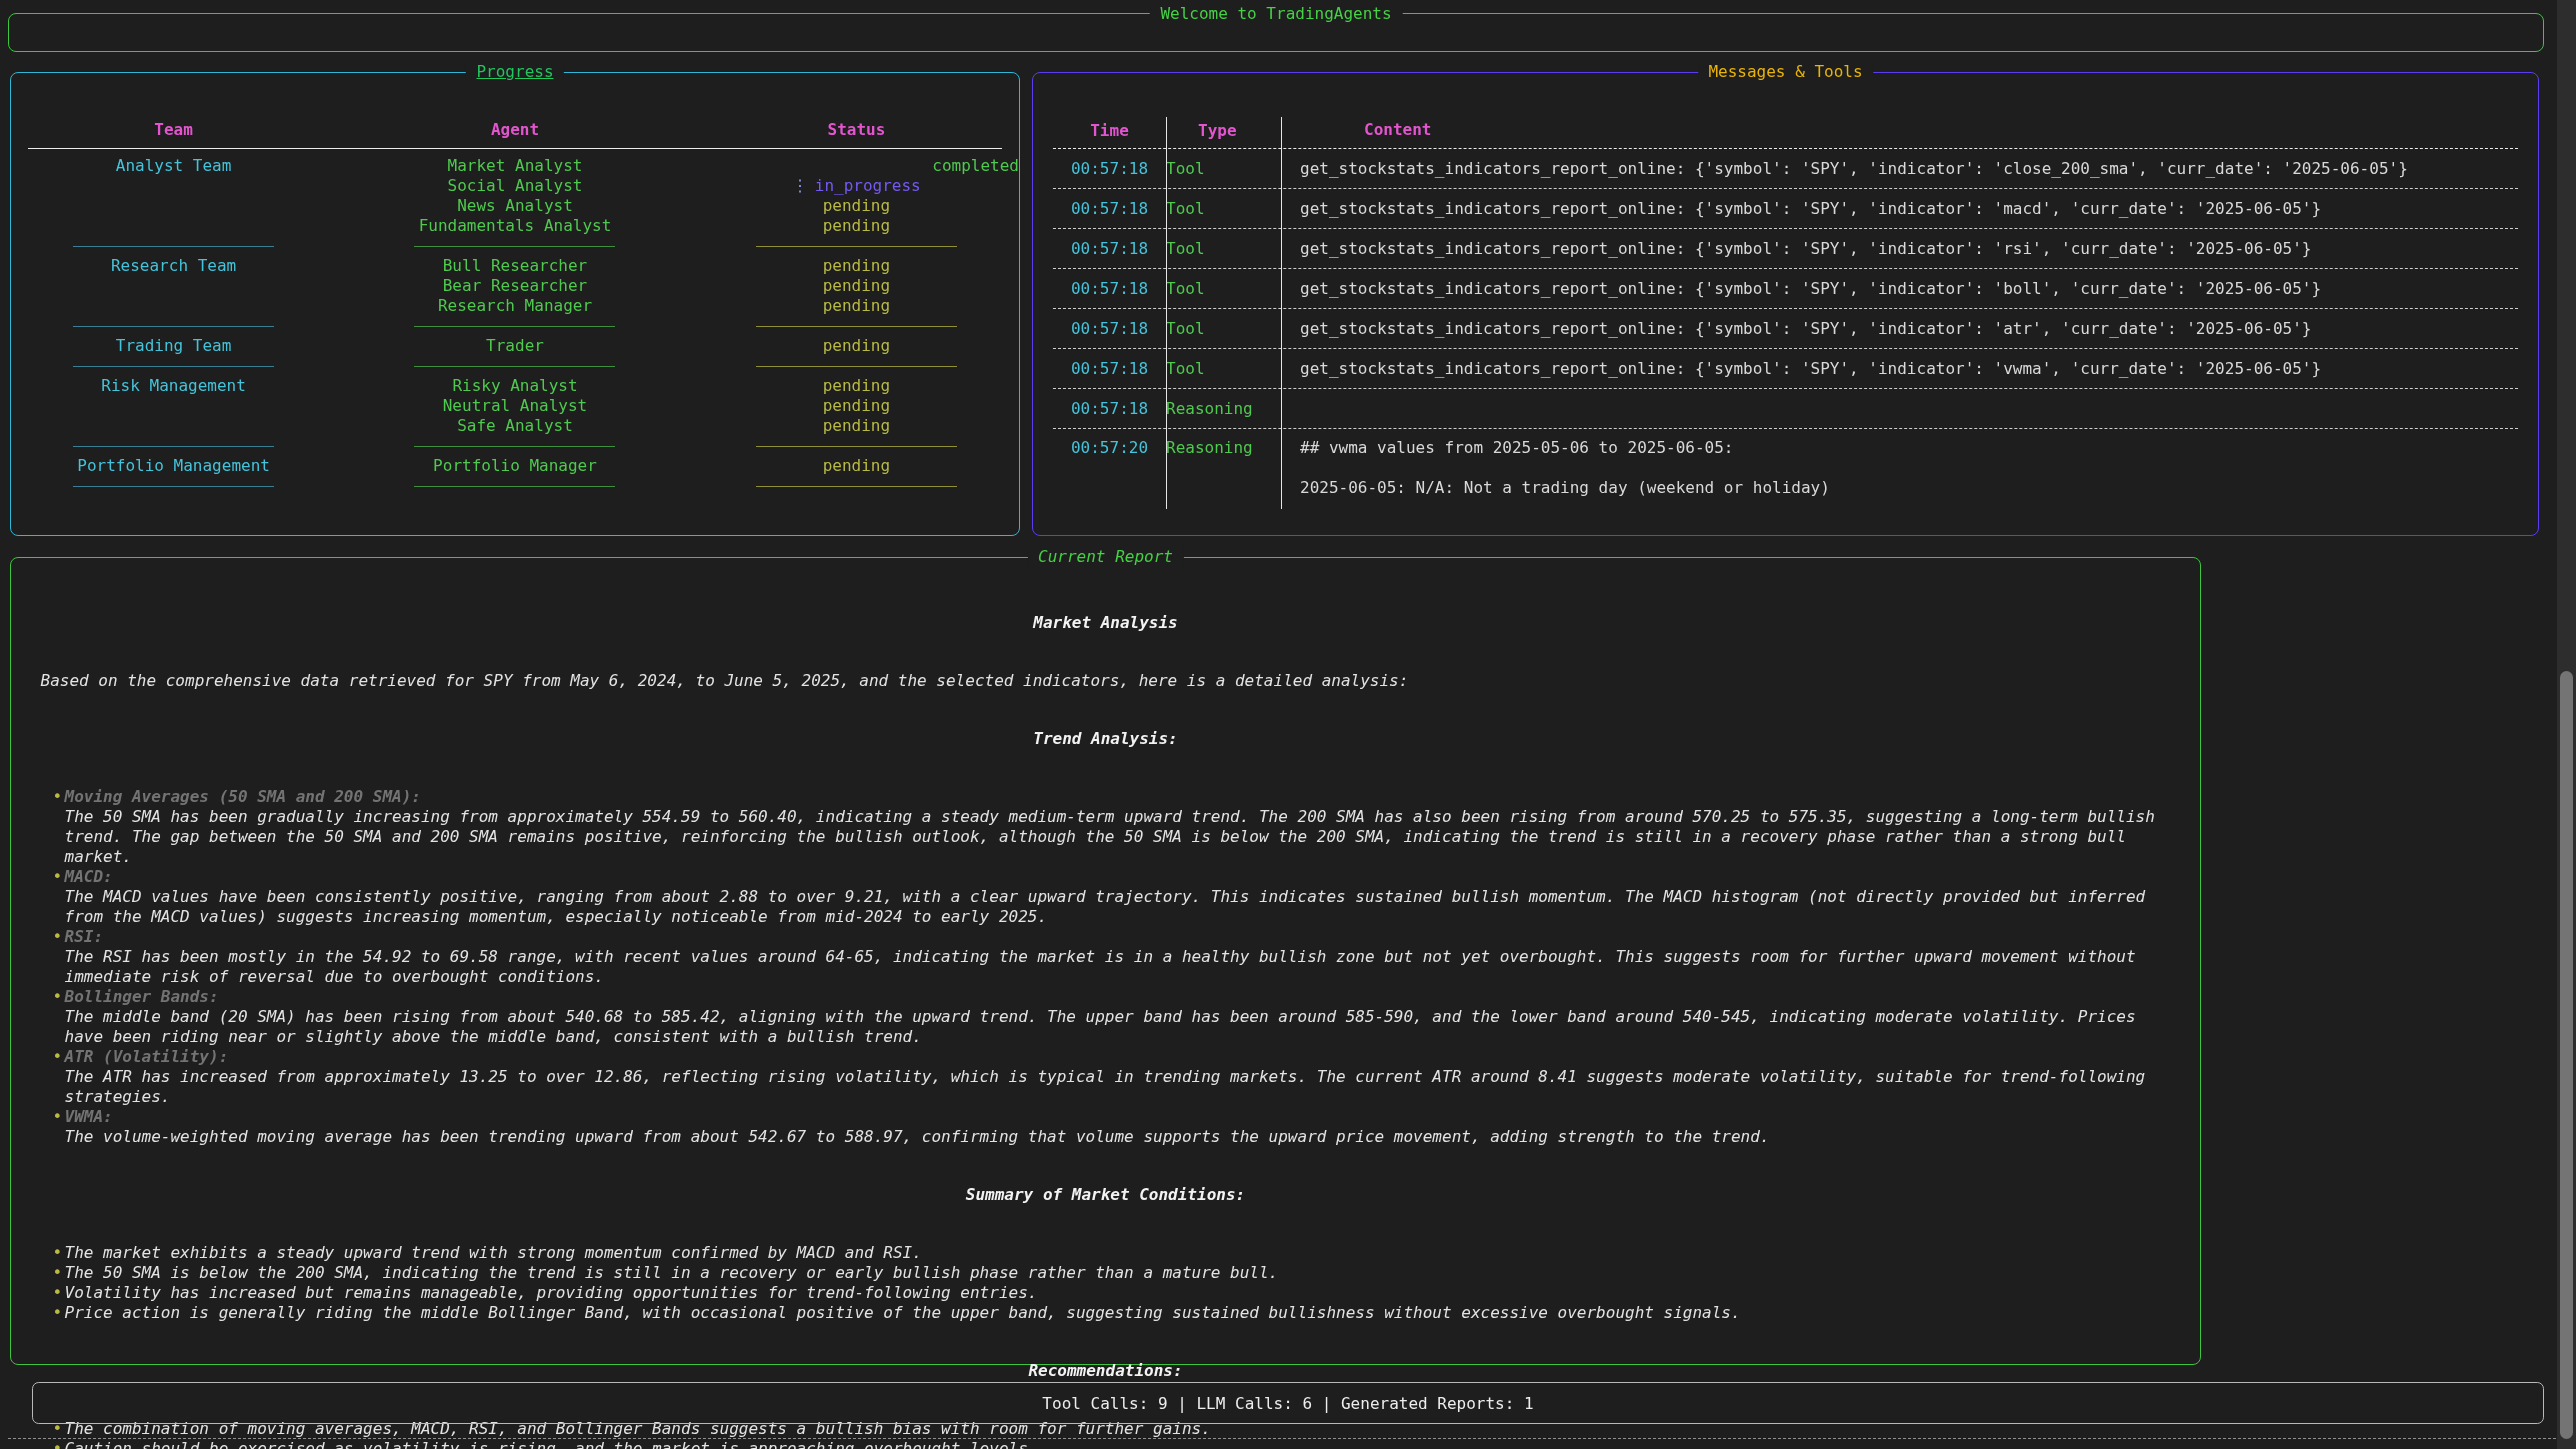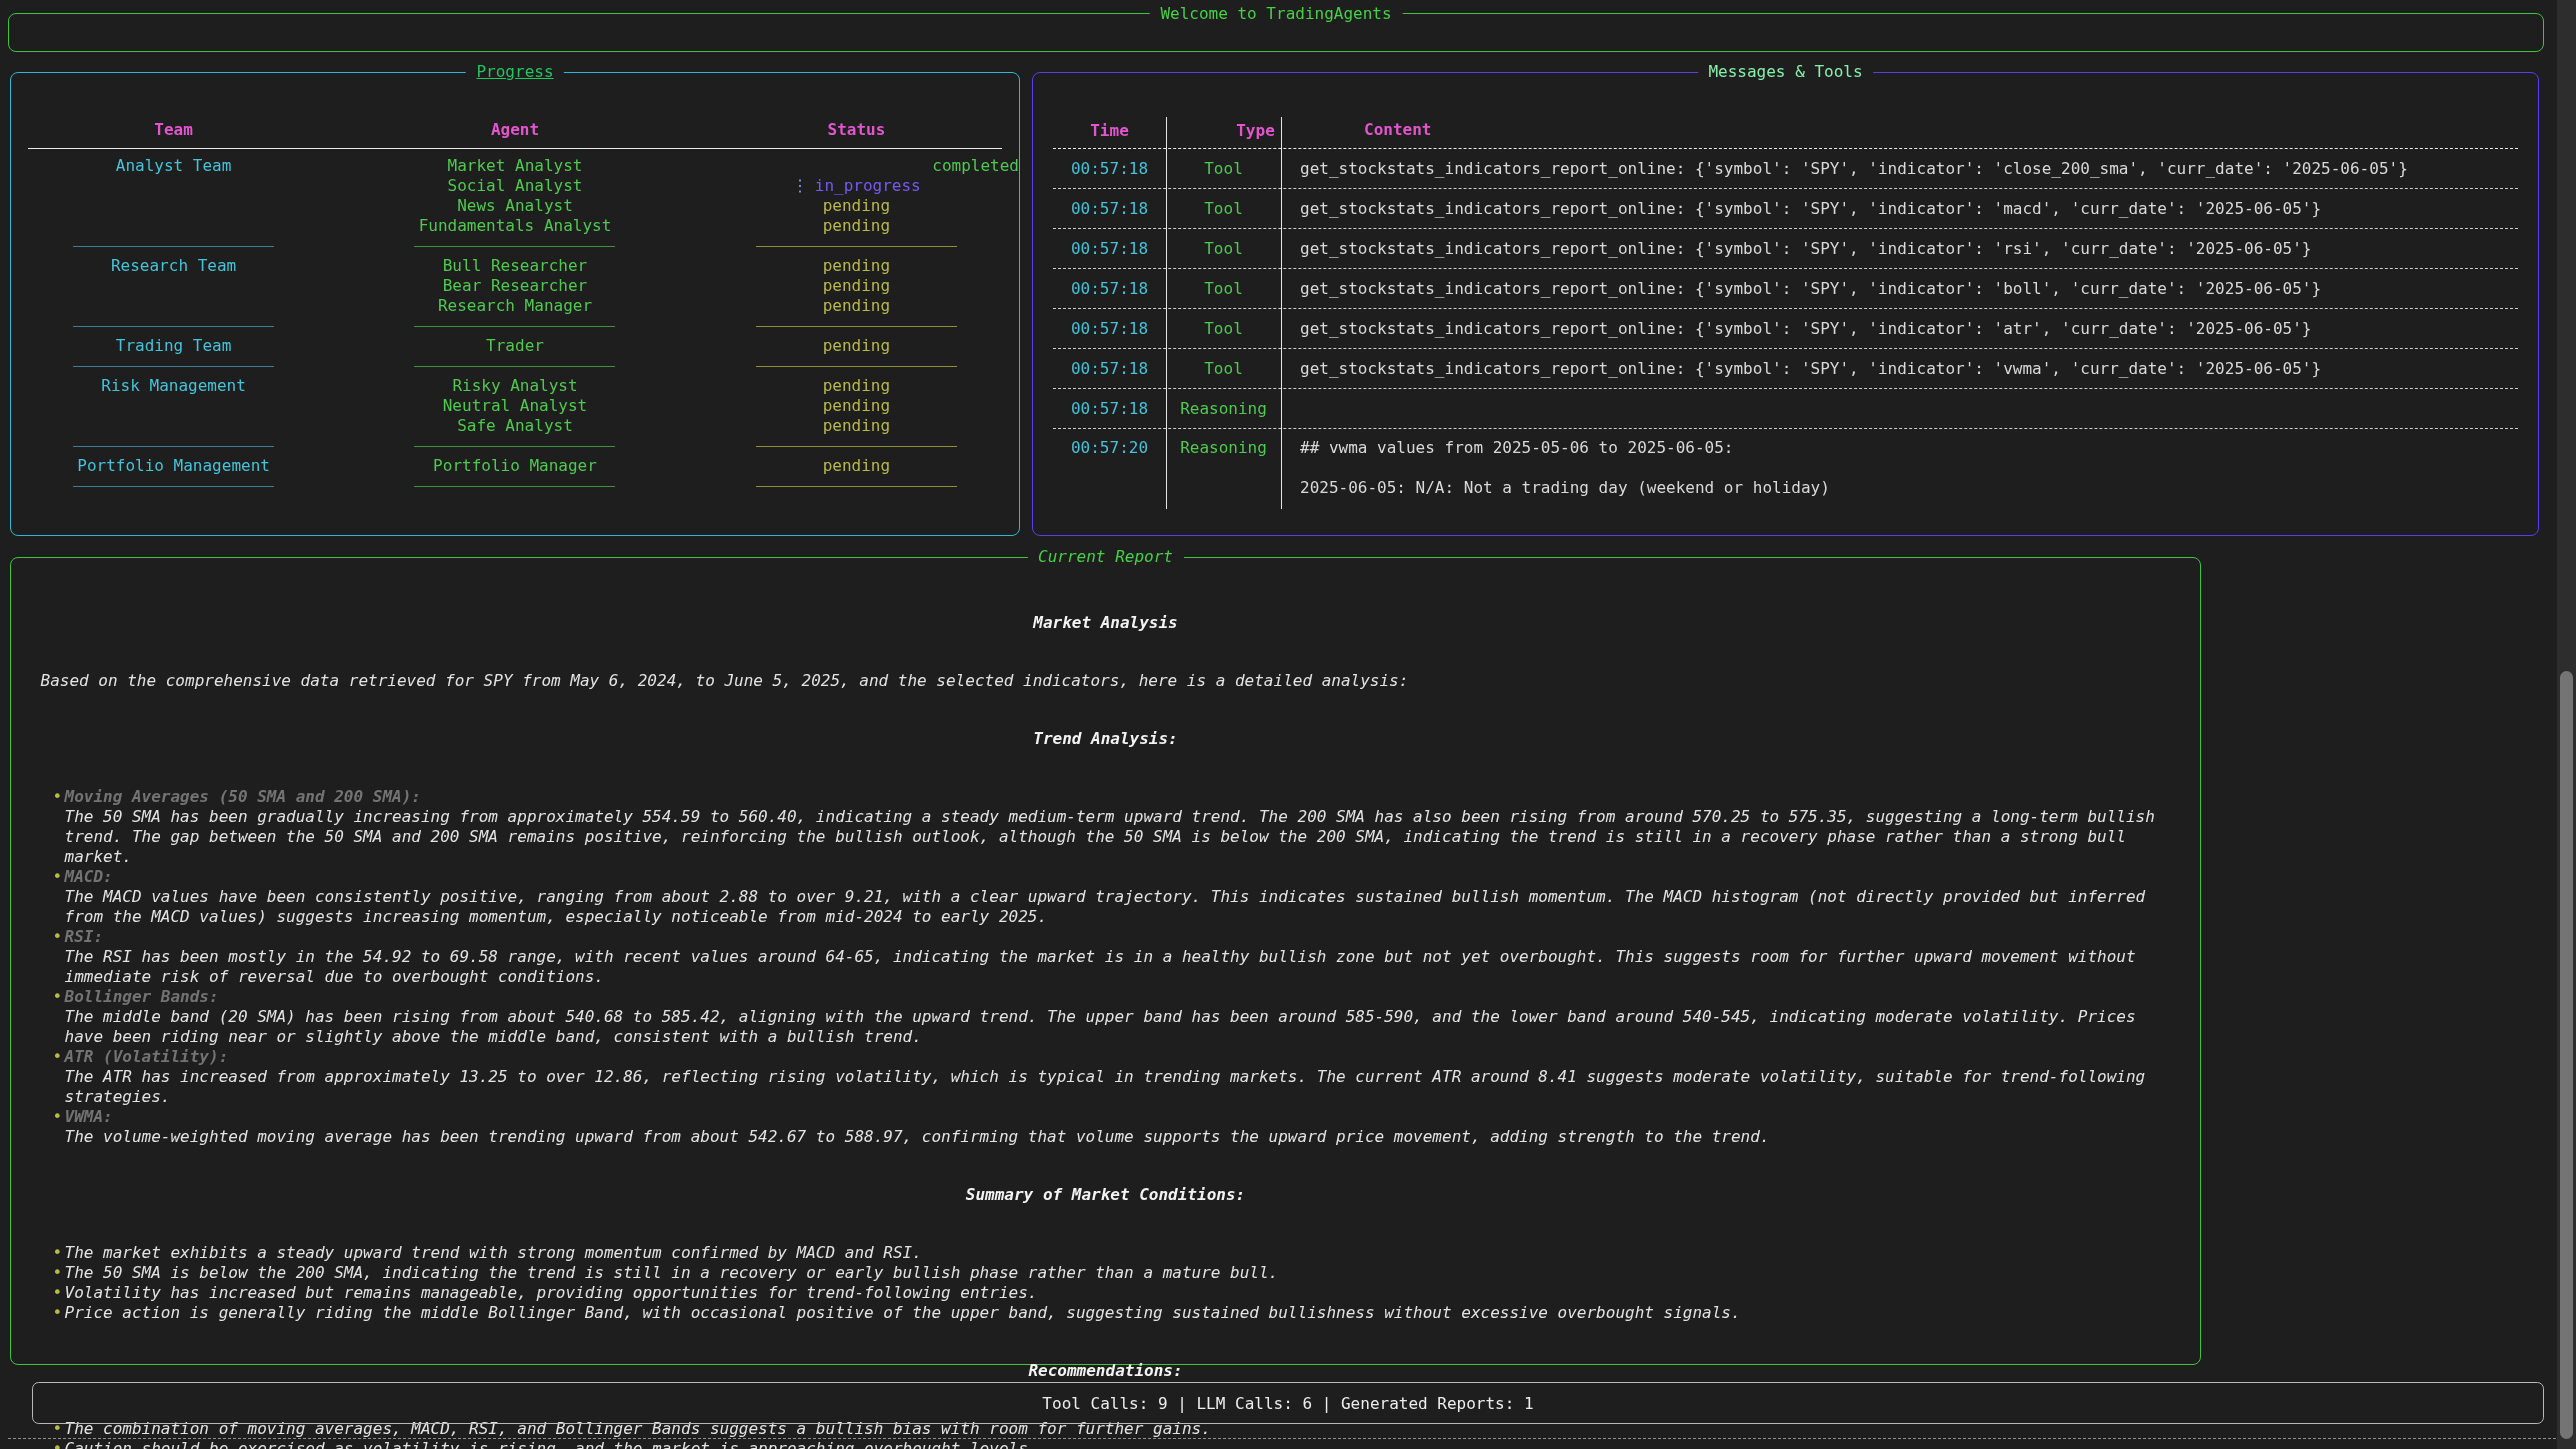--- a/index.html
+++ b/index.html
@@ -27,30 +27,30 @@
   .pg-status.pending   { color:#b9b944; }
   .pg-status.in_progress { color:#7559f2; }
   .spinner { color:#8d9df3; margin-right:6.7px; }
   .pg-sep i { display:inline-block; width:201px; height:0; border-top:1.3px solid; vertical-align:middle; }
   .sep-team   { border-color:#3a7f93 !important; }
   .sep-agent  { border-color:#3e8f3e !important; }
   .sep-status { border-color:#8f8f38 !important; }
 
   
   .messages { left:1032px; top:72px; width:1507px; height:464px; border-color:#5b3df1; }
-  .messages .panel-title { color:#86efac; }
+  .messages .panel-title { color:#eab308; }
   .msg-table { position:relative; margin:0 20px; padding-top:47px; height:443px; }
   .msg-vline { position:absolute; top:44px; bottom:6.7px; width:1.3px; background:#e6e6e6; }
   .msg-vline.v1 { left:113px; } .msg-vline.v2 { left:228px; }
   .msg-row { display:flex; align-items:center; height:40px; border-bottom:1.3px dashed #cfcfcf; }
   .msg-row:last-child { border-bottom:none; height:auto; align-items:flex-start; padding-top:9.4px; }
   .msg-header { display:flex; height:20px; color:#e355cf; font-weight:bold; border-bottom:none;gap:32px; }
   .msg-headsep { border-top:1.3px dashed #ececec; margin:8px 0 0 0; }
   .col-time { width:113px; text-align:center; color:#44c3da; flex:none; }
-  .col-type { width:115px; text-align:center; color:#4fc94f; flex:none; }
+  .col-type { width:115px; text-align:left; color:#4fc94f; flex:none; }
   .col-content { flex:1; padding-left:19px; color:#d9d9d9; line-height:20px; }
   .msg-header .col-time,.msg-header .col-type { color:#e355cf; }
   .msg-header .col-content { color:#e355cf; }
   .msg-blank { height:20px; }
 
   
   .report { left:10px; top:557px; width:2191px; height:808px; border-color:#3fc43f;font-style:italic; }
   .report .panel-title { color:#46d046; }
   .report-content { padding:20px 29.5px 0 29.5px; color:#e3e3e3; line-height:20px; }
   .r-heading { text-align:center; font-weight:bold; color:#f3f3f3; margin:38px 0; }

